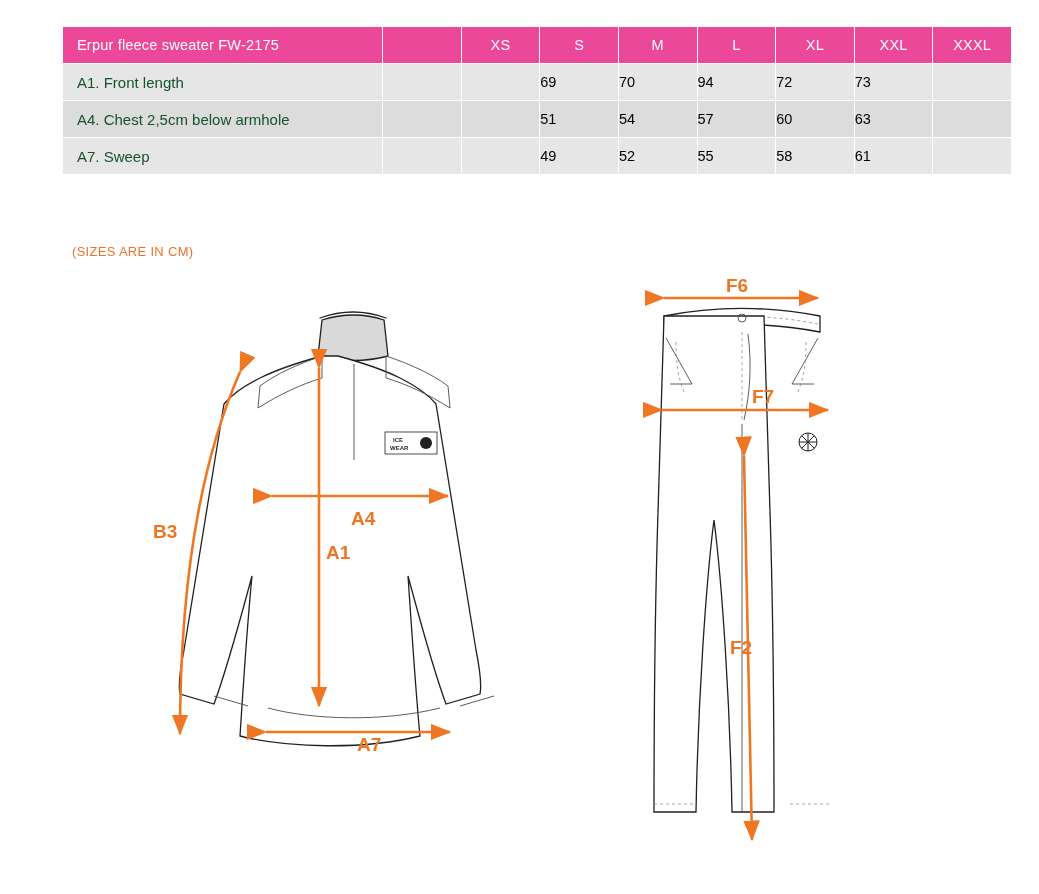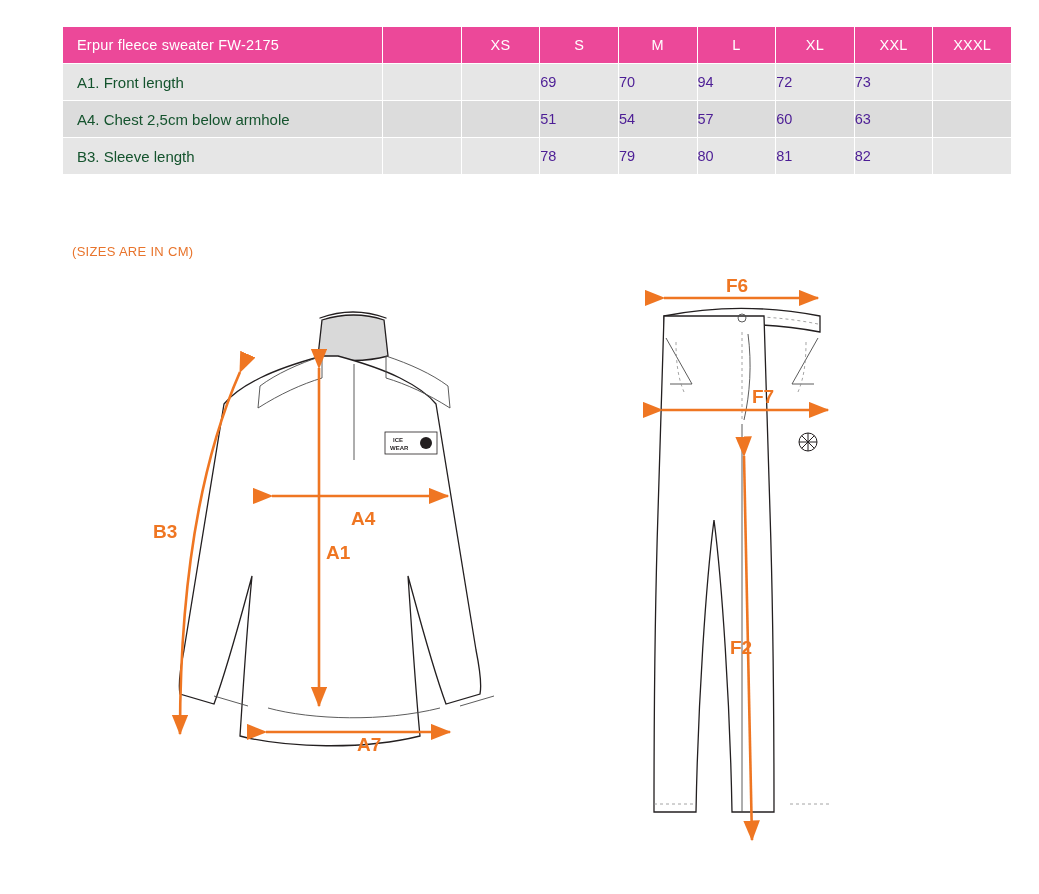--- a/index.html
+++ b/index.html
@@ -55,21 +55,21 @@
   tbody tr:nth-child(even) td {
     background: #dcdcdc;
   }
   tbody td.row-label {
     text-align: left;
     padding-left: 14px;
     font-size: 15px;
     color: #14532d;
   }
   tbody td.val {
-    color: #4c1d95;
+    color: #000000;
     font-size: 14.5px;
   }
 
   .units-note {
     position: absolute;
     left: 72px;
     top: 244px;
     font-size: 13px;
     color: #e8742c;
     letter-spacing: .3px;
@@ -130,28 +130,28 @@
         <td class="val"></td>
         <td class="val"></td>
         <td class="val">51</td>
         <td class="val">54</td>
         <td class="val">57</td>
         <td class="val">60</td>
         <td class="val">63</td>
         <td class="val"></td>
       </tr>
       <tr>
-        <td class="row-label">B3. Sleeve length</td>
-        <td class="val"></td>
-        <td class="val"></td>
-        <td class="val">78</td>
-        <td class="val">79</td>
-        <td class="val">80</td>
-        <td class="val">81</td>
-        <td class="val">82</td>
+        <td class="row-label">A7. Sweep</td>
+        <td class="val"></td>
+        <td class="val"></td>
+        <td class="val">49</td>
+        <td class="val">52</td>
+        <td class="val">55</td>
+        <td class="val">58</td>
+        <td class="val">61</td>
         <td class="val"></td>
       </tr>
     </tbody>
   </table>
 </div>
 
 <div class="units-note">(SIZES ARE IN CM)</div>
 
 <div class="figures">
   <svg width="1039" height="620" viewBox="0 0 1039 620">

